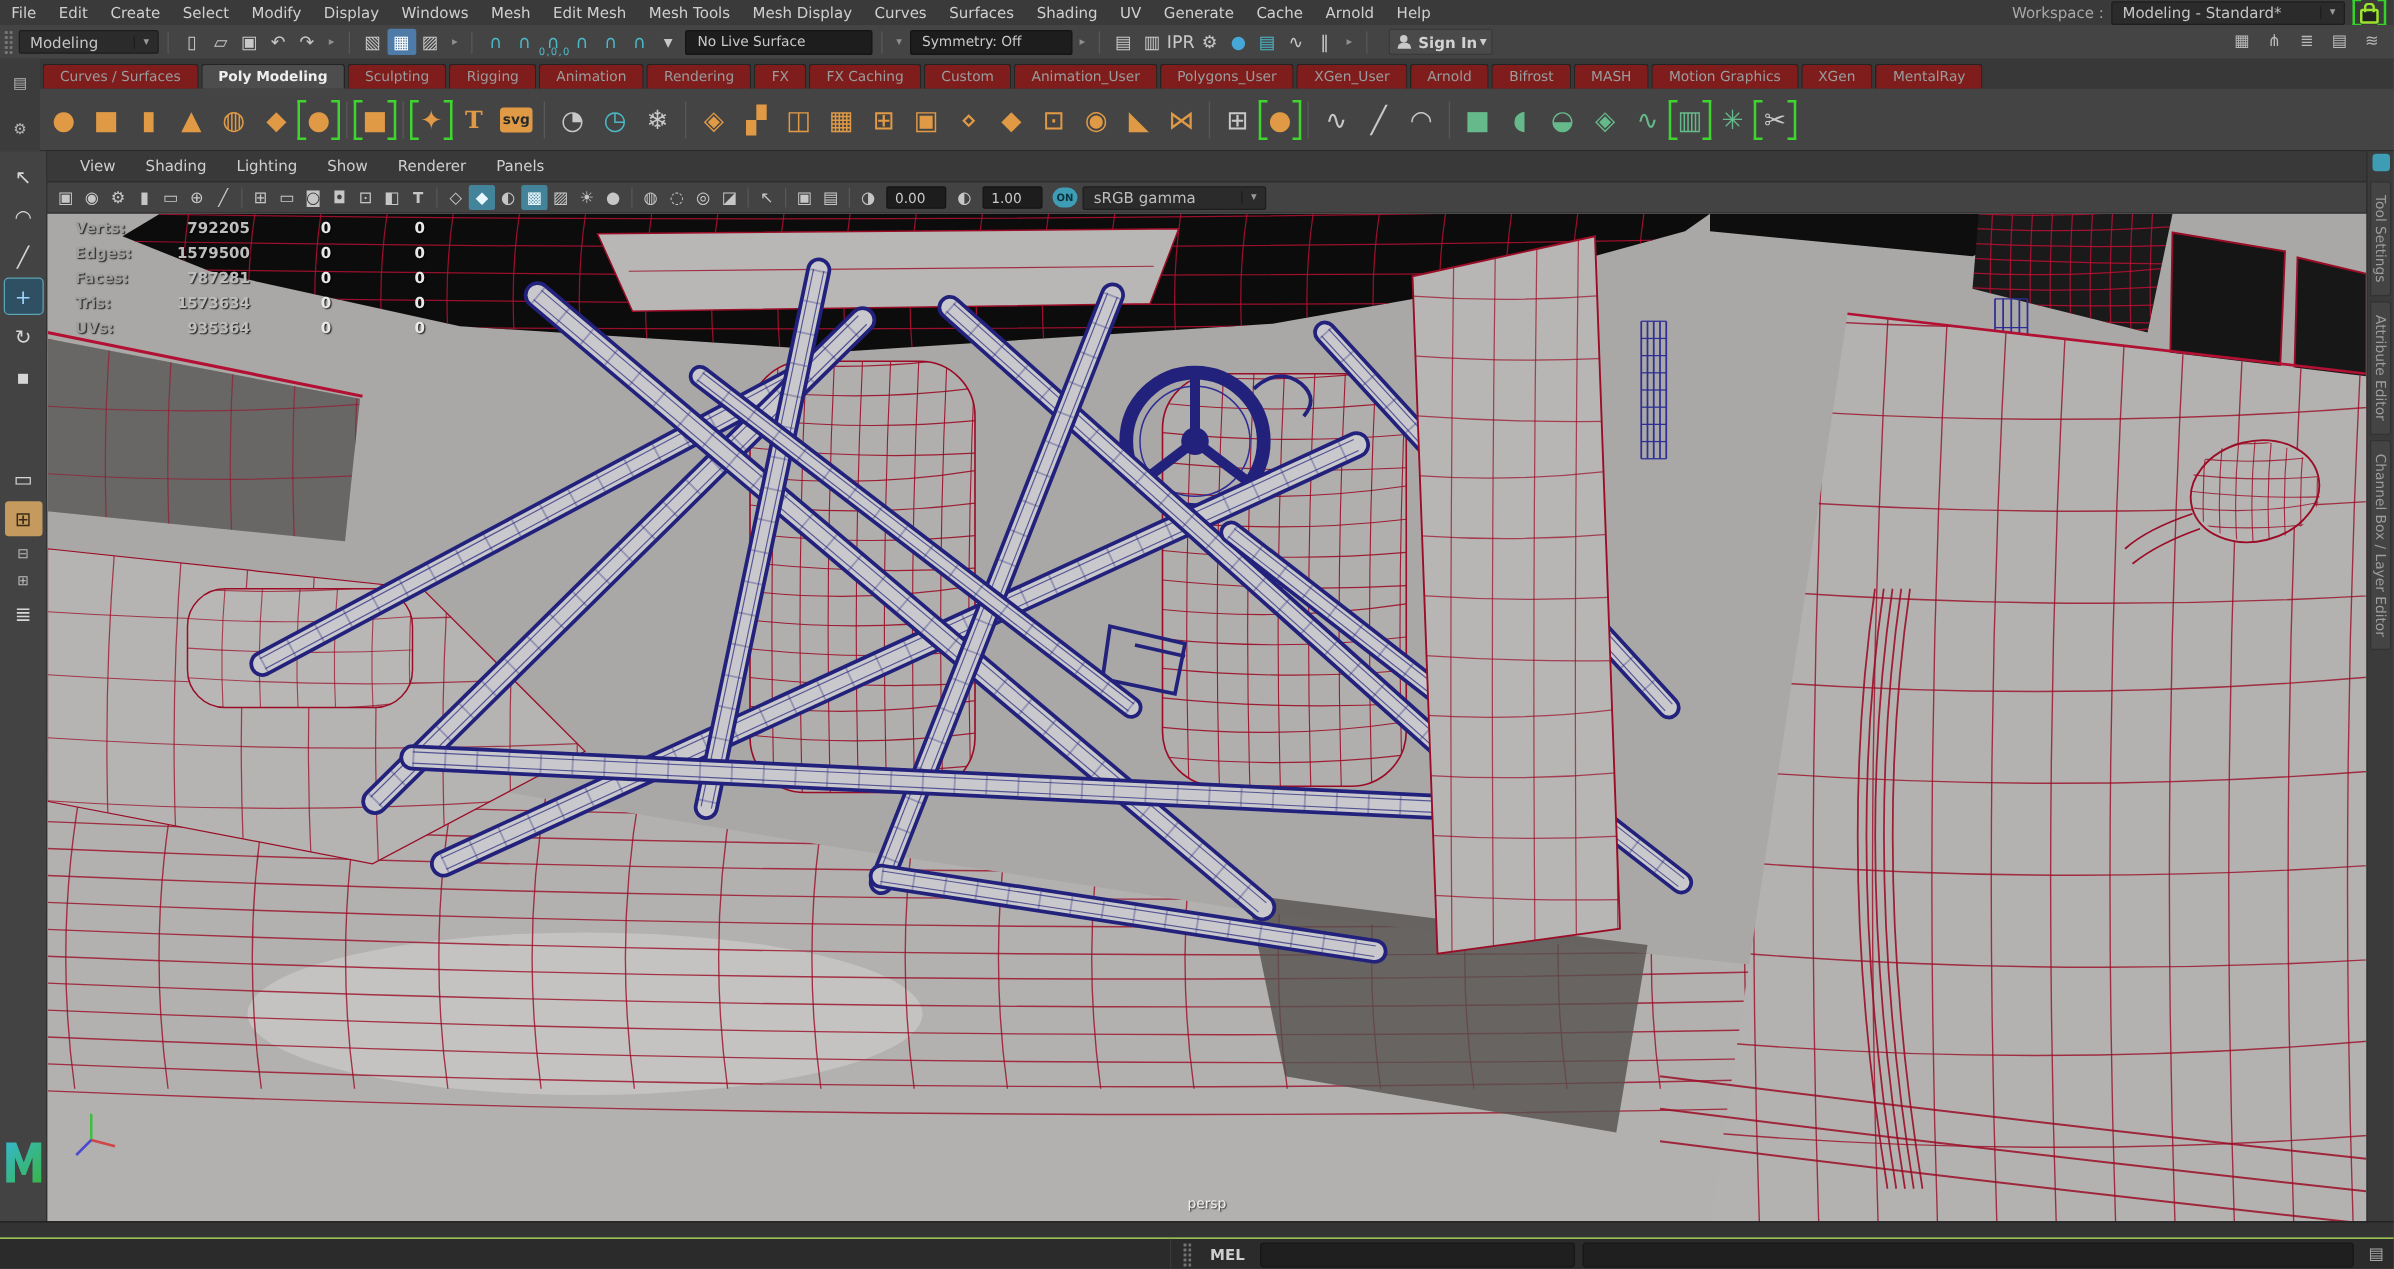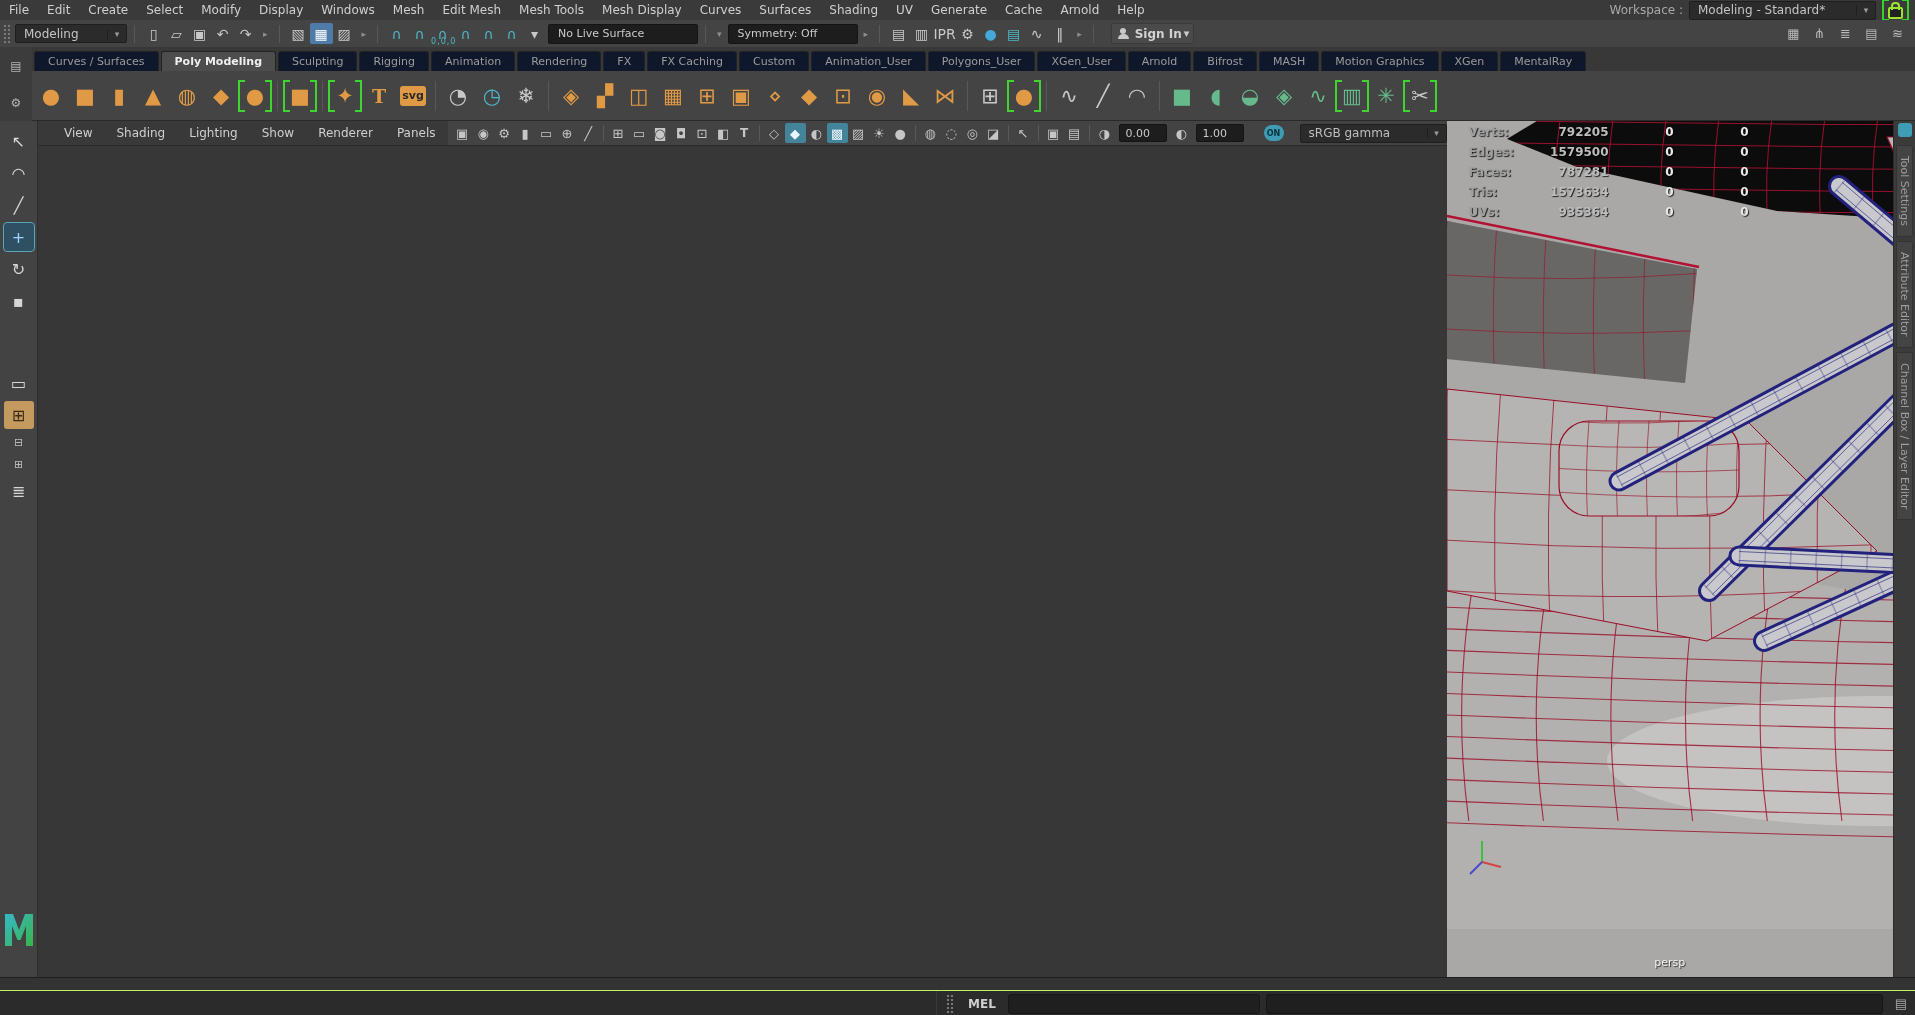--- a/index.html
+++ b/index.html
@@ -34,50 +34,50 @@
   #snapcoords{position:absolute;left:46px;bottom:-2px;font-size:8px;color:#4db8c8;letter-spacing:1px}
   #signin{display:flex;align-items:center;background:#4a4a4a;border:1px solid #3a3a3a;border-radius:2px;height:19px;padding:0 4px;margin-left:10px}
   #signin .lbl{font-size:12px;color:#d2d2d2;font-weight:bold;margin-right:2px}
   .person{width:11px;height:11px;position:relative;margin:0 6px 0 2px}
   .person::before{content:'';position:absolute;top:0;left:2.5px;width:6px;height:6px;border-radius:50%;background:#c9c9c9}
   .person::after{content:'';position:absolute;bottom:0;left:0;width:11px;height:5px;border-radius:5px 5px 0 0;background:#c9c9c9}
   #sbicons{margin-left:auto;display:flex;gap:3px;padding-right:6px}
   #sbicons .sticon{font-size:13px;color:#b9b9b9}
   
   #shelftabs{top:47px;height:24px;background:#383838;align-items:flex-end;padding-left:34px;box-sizing:border-box}
-  .shtab{font-size:11px;color:#9b9b9b;background:#0f172a;border:1px solid #232323;border-bottom:none;border-radius:3px 3px 0 0;padding:3px 13px 3px;margin-right:2px;white-space:nowrap;cursor:default}
+  .shtab{font-size:11px;color:#9b9b9b;background:#7f1d1d;border:1px solid #232323;border-bottom:none;border-radius:3px 3px 0 0;padding:3px 13px 3px;margin-right:2px;white-space:nowrap;cursor:default}
   .shtab.active{background:#4d4d4d;color:#efefef;font-weight:bold}
   #shelficons{top:71px;height:50px;background:#444444;border-bottom:1px solid #2a2a2a;padding-left:34px;box-sizing:border-box;gap:1px}
   .shicon{width:34px;height:36px;display:flex;align-items:center;justify-content:center;font-size:21px;cursor:default;position:relative}
   .shicon.txt{font-size:19px;font-weight:bold;font-family:"DejaVu Serif","Liberation Serif",serif}
   .shicon.badge{font-size:11px;font-weight:bold;background:#e09a45;color:#2a2a2a;width:26px;height:20px;margin:0 4px;border-radius:3px;font-family:"DejaVu Sans","Liberation Sans",sans-serif}
   #shelficons .vsep{height:30px}
   .brk::before,.brk::after{content:'';position:absolute;top:2px;bottom:2px;width:5px;border:2px solid #3fd42f}
   .brk::before{left:0;border-right:none}
   .brk::after{right:0;border-left:none}
   #shelfside{position:absolute;left:0;top:47px;width:32px;height:74px;display:flex;flex-direction:column;align-items:center;justify-content:space-around;background:#3c3c3c}
   #shelfside .sticon{font-size:12px;color:#b5b5b5}
   
   #main{position:absolute;top:121px;left:0;width:1915px;height:856px;display:flex}
   #toolbox{width:38px;background:#434343;border-right:1px solid #2d2d2d;display:flex;flex-direction:column;align-items:center;padding-top:6px;box-sizing:border-box;gap:4px}
   .tbicon{width:30px;height:28px;display:flex;align-items:center;justify-content:center;font-size:16px;color:#d6d6d6;border-radius:3px;cursor:default}
   .tbicon.active{background:#2f4f63;outline:1px solid #58a6b8;color:#9fd4ff}
   .tbicon.small{height:18px;font-size:11px;color:#bdbdbd}
   #toolbox .spacer{height:46px}
   .tbicon.layout-active{background:#c59a5f;color:#3a2c14}
-  #centercol{flex:1;display:flex;flex-direction:row;min-width:0}
+  #centercol{flex:1;display:flex;flex-direction:column;min-width:0}
   #panelmenu{height:24px;background:#393939;border-bottom:1px solid #2a2a2a;display:flex;align-items:center;gap:0;padding-left:14px;font-size:12px}
   #panelmenu .mitem{padding:0 12px;color:#cfcfcf}
   #paneltoolbar{height:24px;background:#434343;border-bottom:1px solid #2a2a2a;display:flex;align-items:center;padding-left:4px;font-size:12px}
   .pticon{width:21px;height:20px;display:flex;align-items:center;justify-content:center;font-size:13px;color:#c6c6c6;border-radius:2px;cursor:default}
   .pticon.active{background:#44849b;color:#eaf8ff}
   .pticon.txt{font-weight:bold;font-size:12px}
   #paneltoolbar .vsep{height:16px;margin:0 4px}
   #paneltoolbar .field{height:16px;padding:0 6px;min-width:34px;margin:0 4px}
-  #cmtoggle{width:20px;height:16px;border-radius:9px;background:#3e9db5;color:#08323c;font-size:8px;font-weight:bold;display:flex;align-items:center;justify-content:center;margin:0 16px}
+  #cmtoggle{width:20px;height:16px;border-radius:9px;background:#3e9db5;color:#08323c;font-size:8px;font-weight:bold;display:flex;align-items:center;justify-content:center;margin:0 4px}
   #cmselect{margin-left:0}
   #cmselect .val{min-width:110px;color:#bdbdbd}
   
   #viewport{flex:1;position:relative;background:#a9a8a6;overflow:hidden}
   #vp{position:absolute;left:0;top:0}
   #hud{position:absolute;left:22px;top:2px;font-size:12px;font-weight:bold;text-shadow:1px 1px 1px rgba(0,0,0,.8)}
   .hudrow{height:20px;position:relative;width:300px}
   .hudrow span{position:absolute;top:2px}
   .hl{left:0;color:#9f9f9f}
   .hv{left:60px;width:80px;text-align:right;color:#bdbdbd}

